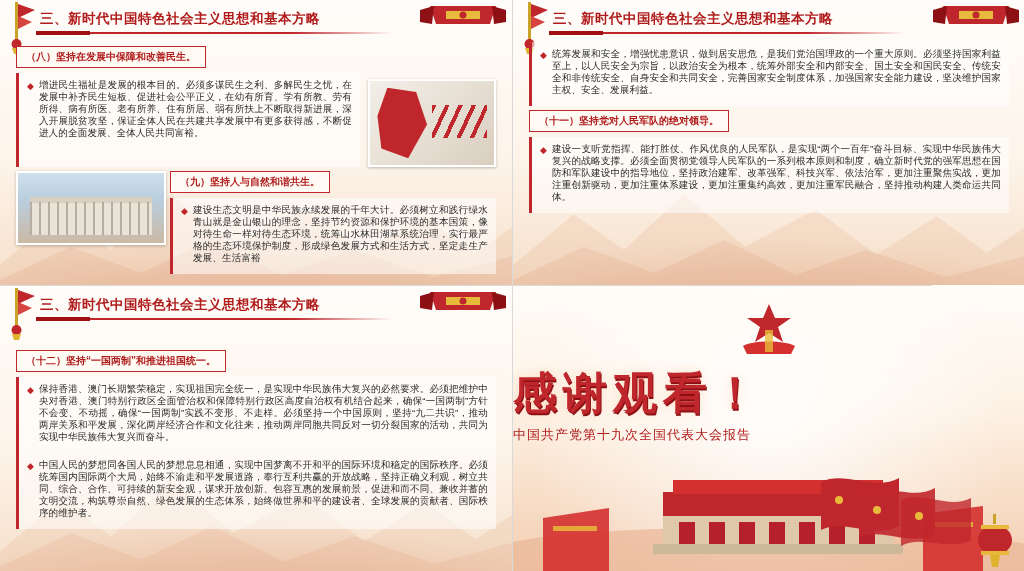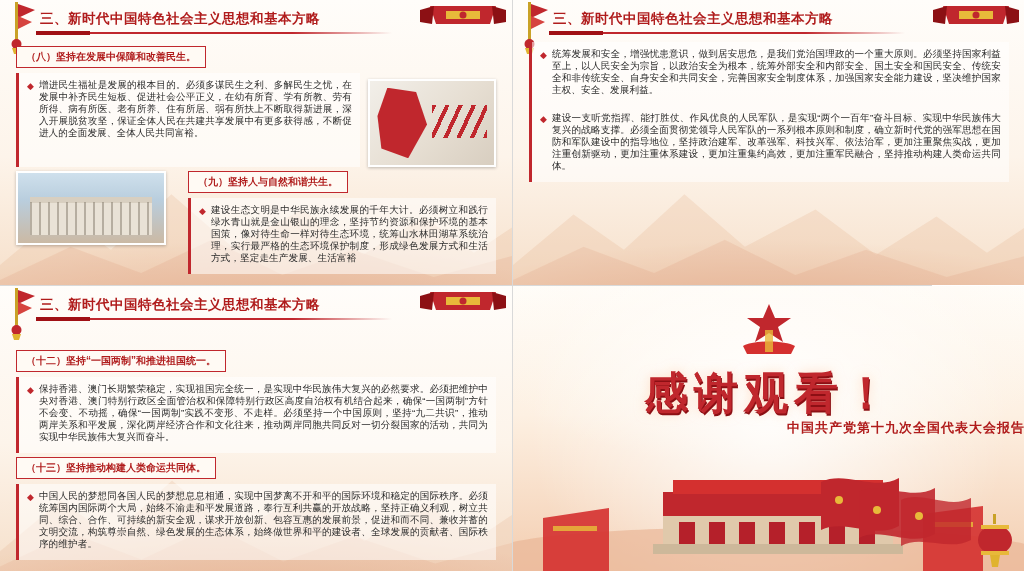--- a/index.html
+++ b/index.html
@@ -172,35 +172,35 @@
     position:absolute; left:50%; top:-120px; width:620px; height:420px;
     margin-left:-310px;
     background: radial-gradient(circle at 50% 60%, rgba(255,255,255,.85) 0%, rgba(255,240,220,0) 60%);
   }
   .thanks-emblem {
     position:absolute; left:50%; top:14px; margin-left:-34px;
     width:68px; height:58px;
   }
   .thanks-title {
     position: absolute; left: 0; right: 0; top: 78px;
-    text-align: center;
+    text-align: left;
     font-family: Liberation Serif, serif;
     font-size: 44px;
     font-weight: bold;
     color: #c0272d;
     letter-spacing: 6px;
     text-shadow: 1px 2px 0 #8c0f14, 0 0 12px rgba(255,200,160,.6);
   }
   .thanks-sub {
-    position: absolute; left:0; right:0; top: 133px;
-    text-align:right;
+    position: absolute; left:0; right:0; top: 140px;
+    text-align:left;
     font-size: 13px;
     color: #b01c1c;
     letter-spacing: 1px;
-    font-weight: bold;
+    font-weight: normal;
   }
   .tiananmen {
     position:absolute; left:0; right:0; bottom:0; height: 150px;
   }
   .flags {
     position:absolute; right: 40px; bottom: 10px; width: 170px; height: 110px;
   }
   .lantern {
     position:absolute; right: 10px; bottom: 4px; width: 40px; height: 54px;
   }
@@ -243,21 +243,21 @@
           <div class="para">
             <span class="bullet">◆</span>
             <span class="ptext">增进民生福祉是发展的根本目的。必须多谋民生之利、多解民生之忧，在发展中补齐民生短板、促进社会公平正义，在幼有所育、学有所教、劳有所得、病有所医、老有所养、住有所居、弱有所扶上不断取得新进展，深入开展脱贫攻坚，保证全体人民在共建共享发展中有更多获得感，不断促进人的全面发展、全体人民共同富裕。</span>
           </div>
         </div>
         <div class="photo photo-a">
           <div class="ph-redstatue"></div>
         </div>
       </div>
 
-      <div style="display:flex; gap:22px; margin-top:4px;">
+      <div style="display:flex; gap:4px; margin-top:4px;">
         <div class="photo photo-b">
           <div class="ph-hall"></div>
         </div>
         <div style="flex:1 1 auto;">
           <div class="sec-title" style="margin-top:0;">（九）坚持人与自然和谐共生。</div>
           <div class="panel">
             <div class="para">
               <span class="bullet">◆</span>
               <span class="ptext">建设生态文明是中华民族永续发展的千年大计。必须树立和践行绿水青山就是金山银山的理念，坚持节约资源和保护环境的基本国策，像对待生命一样对待生态环境，统筹山水林田湖草系统治理，实行最严格的生态环境保护制度，形成绿色发展方式和生活方式，坚定走生产发展、生活富裕</span>
             </div>
@@ -293,20 +293,21 @@
       <div class="header-rule"></div>
     </div>
 
     <div class="body">
       <div class="panel">
         <div class="para">
           <span class="bullet">◆</span>
           <span class="ptext">统筹发展和安全，增强忧患意识，做到居安思危，是我们党治国理政的一个重大原则。必须坚持国家利益至上，以人民安全为宗旨，以政治安全为根本，统筹外部安全和内部安全、国土安全和国民安全、传统安全和非传统安全、自身安全和共同安全，完善国家安全制度体系，加强国家安全能力建设，坚决维护国家主权、安全、发展利益。</span>
         </div>
       </div>
+      <div class="sec-title">（十一）坚持党对人民军队的绝对领导。</div>
       <div class="panel">
         <div class="para">
           <span class="bullet">◆</span>
           <span class="ptext">建设一支听党指挥、能打胜仗、作风优良的人民军队，是实现“两个一百年”奋斗目标、实现中华民族伟大复兴的战略支撑。必须全面贯彻党领导人民军队的一系列根本原则和制度，确立新时代党的强军思想在国防和军队建设中的指导地位，坚持政治建军、改革强军、科技兴军、依法治军，更加注重聚焦实战，更加注重创新驱动，更加注重体系建设，更加注重集约高效，更加注重军民融合，坚持推动构建人类命运共同体。</span>
         </div>
       </div>
     </div>
   </div>
 
   <div class="slide">
@@ -336,21 +337,20 @@
     </div>
 
     <div class="body">
       <div class="sec-title" style="margin-top:22px;">（十二）坚持“一国两制”和推进祖国统一。</div>
       <div class="panel">
         <div class="para">
           <span class="bullet">◆</span>
           <span class="ptext">保持香港、澳门长期繁荣稳定，实现祖国完全统一，是实现中华民族伟大复兴的必然要求。必须把维护中央对香港、澳门特别行政区全面管治权和保障特别行政区高度自治权有机结合起来，确保“一国两制”方针不会变、不动摇，确保“一国两制”实践不变形、不走样。必须坚持一个中国原则，坚持“九二共识”，推动两岸关系和平发展，深化两岸经济合作和文化往来，推动两岸同胞共同反对一切分裂国家的活动，共同为实现中华民族伟大复兴而奋斗。</span>
         </div>
       </div>
-      <div class="sec-title">（十三）坚持推动构建人类命运共同体。</div>
       <div class="panel">
         <div class="para">
           <span class="bullet">◆</span>
           <span class="ptext">中国人民的梦想同各国人民的梦想息息相通，实现中国梦离不开和平的国际环境和稳定的国际秩序。必须统筹国内国际两个大局，始终不渝走和平发展道路，奉行互利共赢的开放战略，坚持正确义利观，树立共同、综合、合作、可持续的新安全观，谋求开放创新、包容互惠的发展前景，促进和而不同、兼收并蓄的文明交流，构筑尊崇自然、绿色发展的生态体系，始终做世界和平的建设者、全球发展的贡献者、国际秩序的维护者。</span>
         </div>
       </div>
     </div>
   </div>
 
   <div class="slide">

